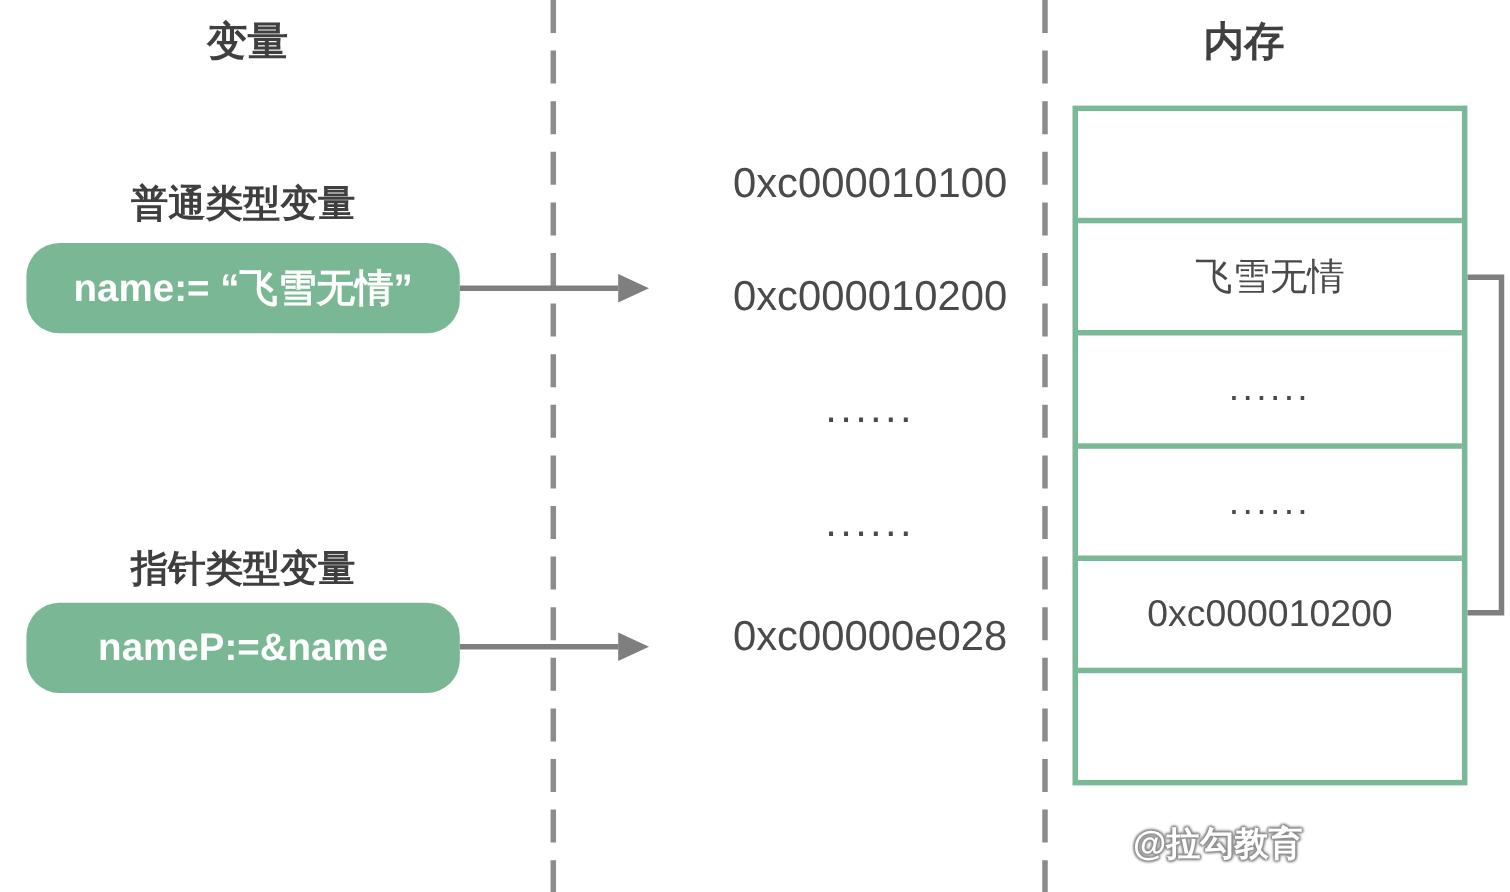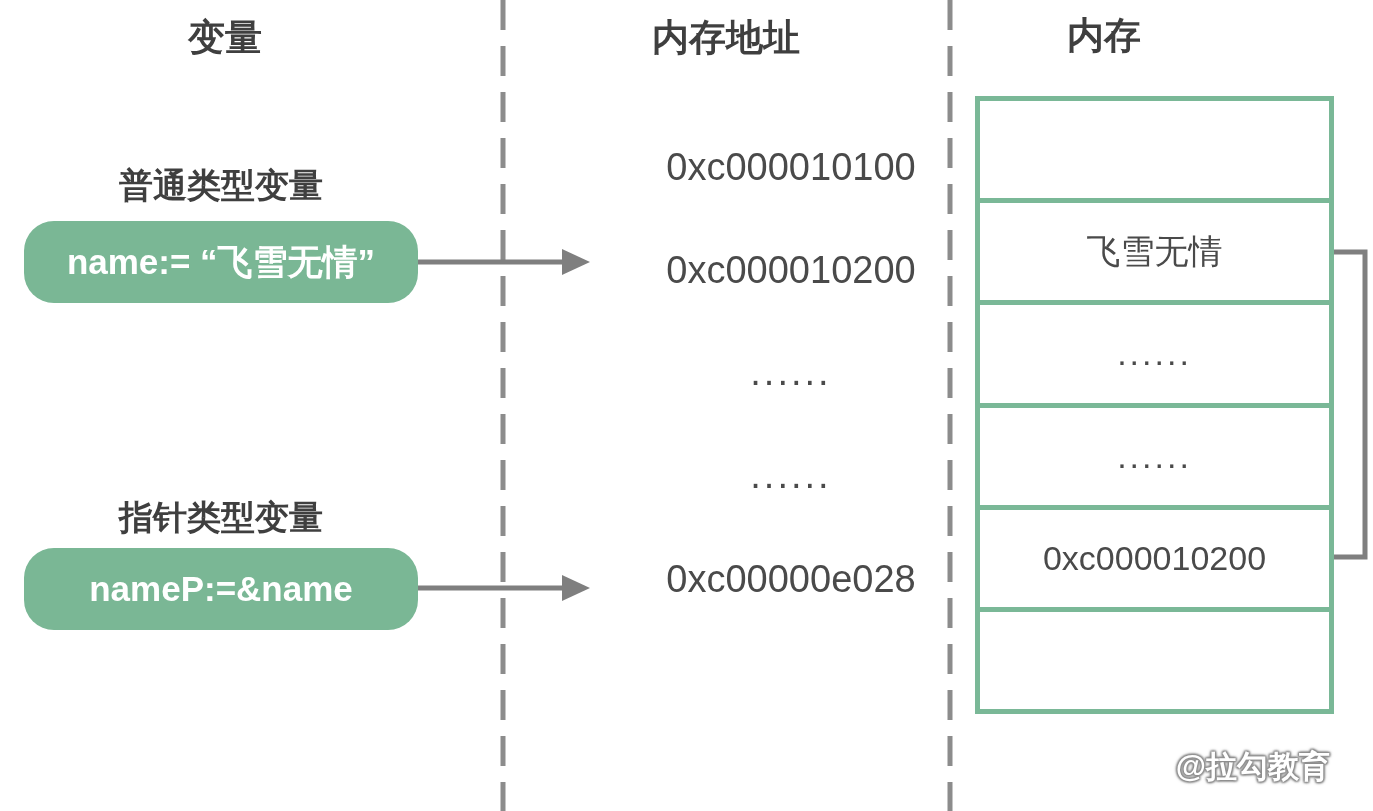--- a/index.html
+++ b/index.html
@@ -32,21 +32,21 @@
     top: 17px;
     height: 42px;
     line-height: 42px;
     font-size: 37px;
     font-weight: bold;
     color: var(--text-dark);
     text-align: center;
   }
   .col-title.t1 { left: 115px;  width: 220px; text-align: center; }
   .col-title.t2 { left: 576px;  width: 300px; }
-  .col-title.t3 { left: 994px; width: 220px; font-family: Liberation Mono, monospace; }
+  .col-title.t3 { left: 1021px; width: 220px; }
 
   .var-label {
     position: absolute;
     left: 24px;
     width: 394px;
     height: 40px;
     line-height: 40px;
     text-align: center;
     font-size: 34px;
     font-weight: bold;
@@ -114,37 +114,36 @@
   .mem-row + .mem-row { border-top: 5px solid var(--green-border); }
   .mem-row.dots { letter-spacing: 3px; }
 
   .watermark {
     position: absolute;
     top: 747px;
     left: 1030px;
     width: 300px;
     height: 40px;
     line-height: 40px;
-    text-align: right;
+    text-align: left;
     font-size: 31px;
     font-weight: bold;
     color: #ffffff;
     text-shadow:
       0 0 2px #8e8e8e, 0 0 3px #8e8e8e, 0 0 4px #8e8e8e,
       1px 1px 2px #8e8e8e, -1px -1px 2px #8e8e8e,
       1px -1px 2px #8e8e8e, -1px 1px 2px #8e8e8e;
   }
 </style>
 </head>
 <body>
 
 <div class="canvas">
 
   <div class="col-title t1">变量</div>
-  <div class="col-title t2">内存地址</div>
   <div class="col-title t3">内存</div>
 
   <svg class="overlay" viewBox="0 0 1373 811">
 
     <line x1="503" y1="0" x2="503" y2="811" style="stroke: var(--dash-gray);" stroke-width="5" stroke-dasharray="30 16"></line>
     <line x1="950" y1="0" x2="950" y2="811" style="stroke: var(--dash-gray);" stroke-width="5" stroke-dasharray="30 16"></line>
 
     <g>
       <line x1="418" y1="262" x2="562" y2="262" style="stroke: var(--line-gray);" stroke-width="5"></line>
       <polygon points="562,249 562,275 590,262" style="fill: var(--line-gray);"></polygon>

